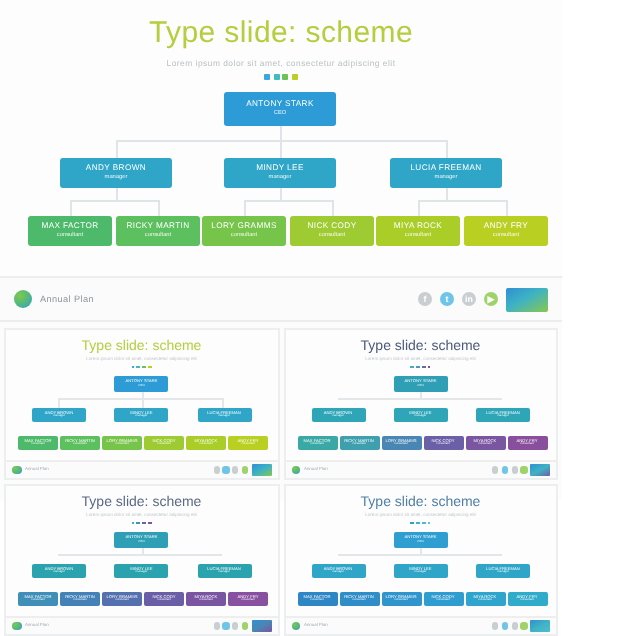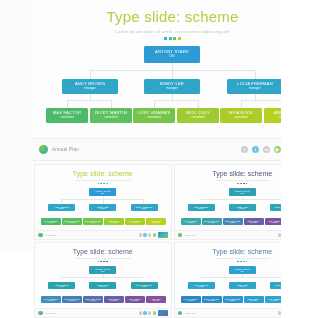--- a/index.html
+++ b/index.html
@@ -2,21 +2,21 @@
 <html><head>
 <meta charset="utf-8">
 <style>
   html,body{margin:0;padding:0;}
   body{
     width:281px;height:318px;overflow:hidden;
     background:#ffffff;
     font-family:"Liberation Sans", sans-serif;
     -webkit-font-smoothing:antialiased;
   }
-  .page{position:relative;width:281px;height:250px;background:#fcfcfc;padding-left:32px;}
+  .page{position:relative;width:281px;height:250px;background:#fcfcfc;}
 
   
   .slide{position:relative;width:281px;height:138px;background:#fdfdfd;overflow:hidden;}
   .slide-head{text-align:center;padding-top:9px;}
   .slide-title{
     font-size:15px;color:#b5ce3f;letter-spacing:.2px;font-weight:400;line-height:1.1;
   }
   .slide-sub{
     font-size:4.2px;color:#b9c0c4;margin-top:3px;letter-spacing:.25px;
   }

